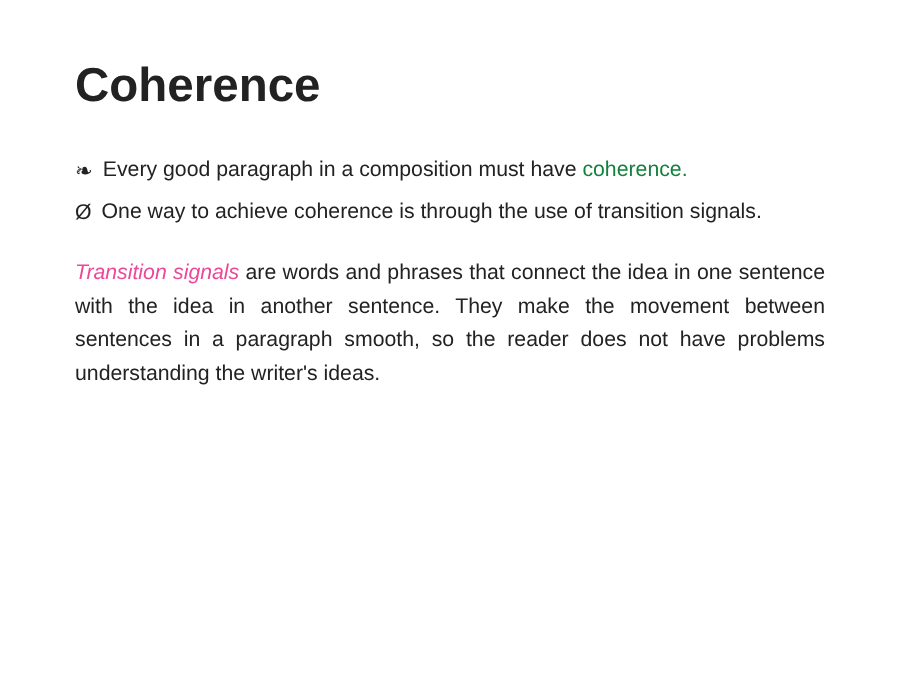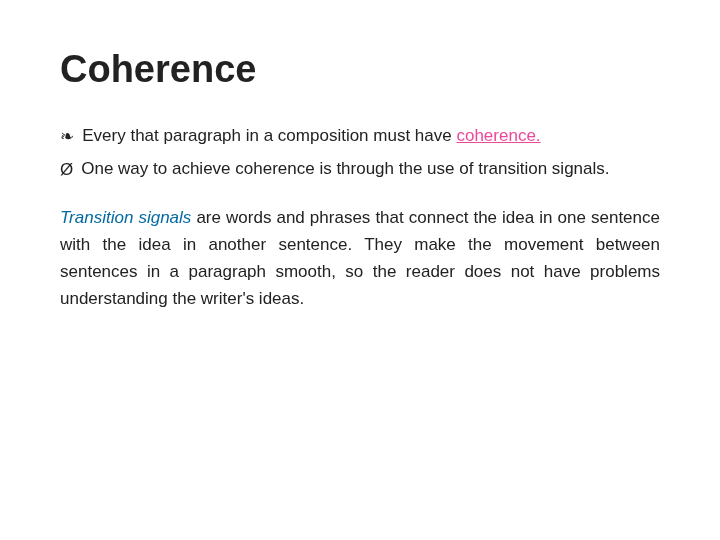--- a/index.html
+++ b/index.html
@@ -50,22 +50,21 @@
     }
 
     .bullet-text {
       flex: 1;
     }
 
     .underline {
     }
 
     .link-style {
-      color: #ec4899;
-      text-decoration: underline;
+      color: #15803d;
     }
 
     .ø-bullet {
       display: flex;
       align-items: flex-start;
       margin-bottom: 20px;
     }
 
     .ø-symbol {
       margin-right: 8px;
@@ -76,37 +75,37 @@
 
     .definition-block {
       margin-top: 12px;
       font-size: 17px;
       line-height: 1.6;
       color: #222222;
       text-align: justify;
     }
 
     .transition-signals-label {
-      color: #0369a1;
+      color: #ec4899;
       font-style: italic;
     }
   </style>
 </head>
 <body>
 
 <div class="slide">
 
   <div class="title">Coherence</div>
 
   <div class="content">
 
     <div class="bullet-item">
       <span class="bullet-symbol">❧</span>
       <span class="bullet-text">
-        <span>Every that paragraph in a composition must have </span><span class="link-style">coherence.</span>
+        <span>Every good paragraph in a composition must have </span><span class="link-style">coherence.</span>
       </span>
     </div>
 
     <div class="ø-bullet">
       <span class="ø-symbol">Ø</span>
       <span class="bullet-text">
         <span>One way to achieve coherence is through </span><span class="underline">the use of transition signals.</span>
       </span>
     </div>
 

